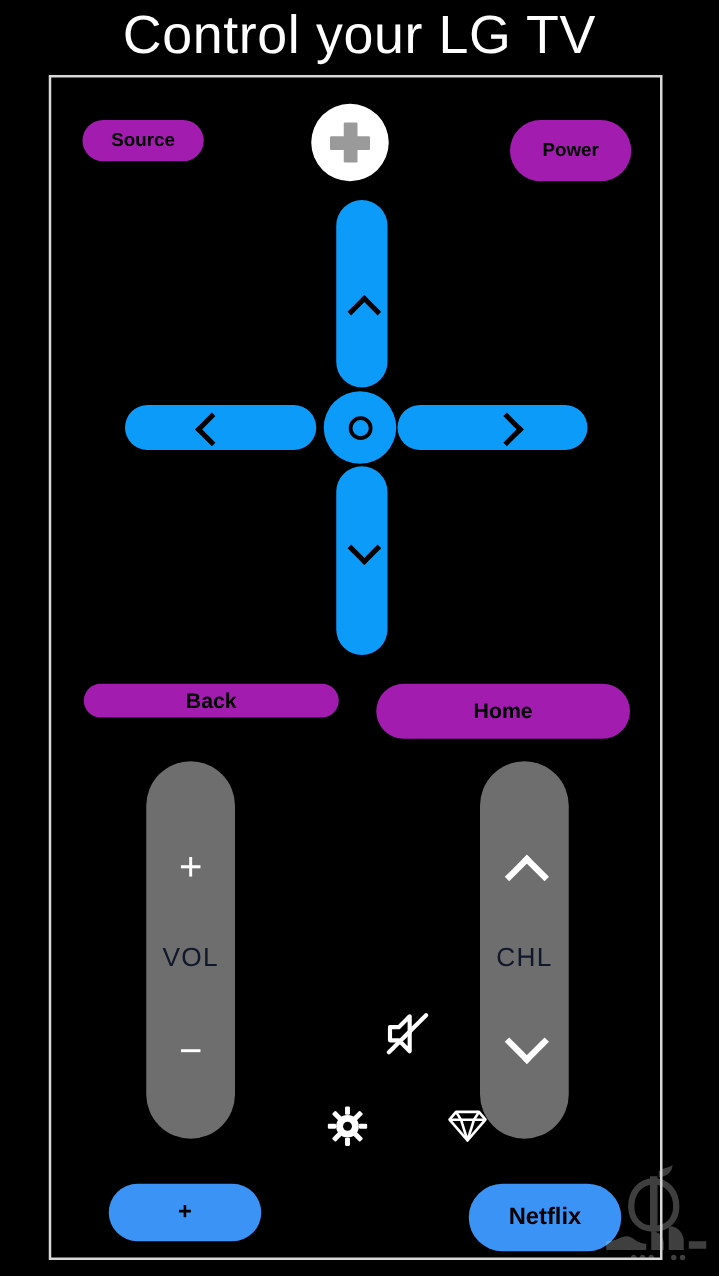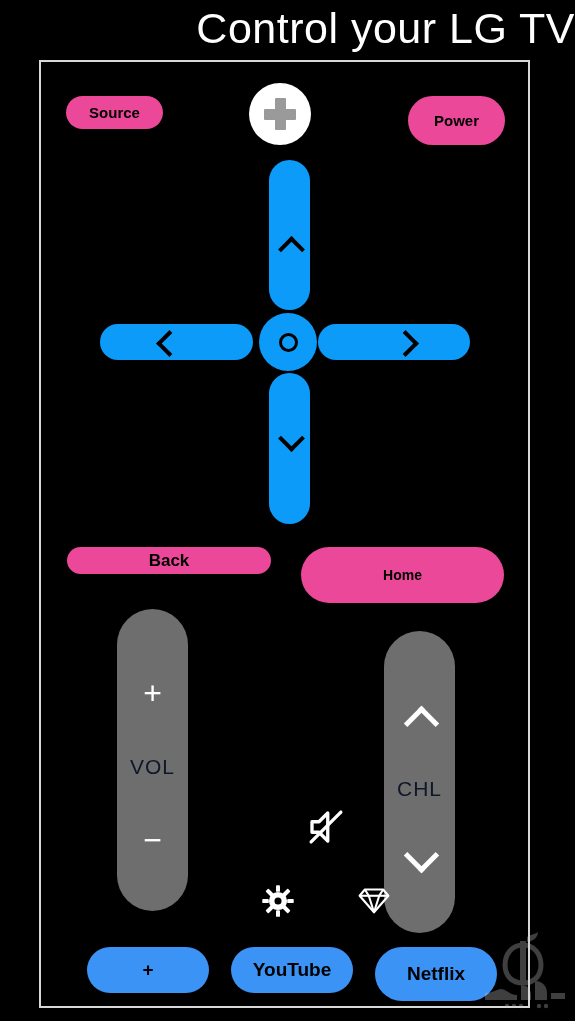--- a/index.html
+++ b/index.html
@@ -15,21 +15,21 @@
     font-family: "Liberation Sans", sans-serif;
     -webkit-font-smoothing: antialiased;
   }
 
   
   .app-title {
     position: absolute;
     left: 0;
     top: 2px;
     width: 575px;
-    text-align: right;
+    text-align: center;
     color: #ffffff;
     font-size: 43px;
     font-weight: 400;
     letter-spacing: 0.5px;
     line-height: 52px;
     white-space: nowrap;
   }
 
   
   .remote-frame {
@@ -39,21 +39,21 @@
     width: 491px;
     height: 948px;
     border: 2px solid #d8d8d8;
     box-sizing: border-box;
     background: #000000;
   }
 
   
   .pill {
     position: absolute;
-    background: #ec4899;
+    background: #a21caf;
     border-radius: 999px;
     color: #000000;
     font-size: 16px;
     font-weight: bold;
     display: flex;
     align-items: center;
     justify-content: center;
     box-sizing: border-box;
     user-select: none;
   }
@@ -163,33 +163,33 @@
     transform: rotate(45deg);
   }
   .chev.right {
     left: 78px; top: 10px;
     border-top-width: 4px; border-right-width: 4px;
     transform: rotate(45deg);
   }
 
   
   .btn-back { left: 26px;  top: 485px; width: 204px; height: 27px; font-size: 17px; }
-  .btn-home { left: 260px; top: 485px; width: 203px; height: 56px; font-size: 14px; }
+  .btn-home { left: 260px; top: 485px; width: 203px; height: 44px; font-size: 17px; }
 
   
   .rocker {
     position: absolute;
     width: 71px;
     height: 302px;
     background: #6e6e6e;
     border-radius: 36px;
     box-sizing: border-box;
   }
   .rocker-vol { left: 76px;  top: 547px; }
-  .rocker-chl { left: 343px; top: 569px; padding-left: 19px; }
+  .rocker-chl { left: 343px; top: 547px; padding-left: 19px; }
 
   .rocker .sym-top,
   .rocker .sym-bot,
   .rocker .sym-mid {
     position: absolute;
     left: 0;
     width: 71px;
     text-align: center;
     color: #ffffff;
     user-select: none;
@@ -330,21 +330,20 @@
       <g fill="none" stroke="#ffffff" stroke-width="1.6" stroke-linejoin="round">
         <path d="M2 7 L6 2.2 L20 2.2 L24 7 L13 19.6 Z"></path>
         <path d="M2 7 L24 7"></path>
         <path d="M6 2.2 L9 7 L13 19.6 L17 7 L20 2.2"></path>
       </g>
     </svg>
   </div>
 
   <div class="pill soft btn-plus">+</div>
 
-  <div class="pill soft btn-youtube">YouTube</div>
 
   <div class="pill soft btn-netflix">Netflix</div>
 
 </div>
 
 <div class="watermark">
   <svg width="92" height="82" viewBox="0 0 92 82" aria-hidden="true">
     <g fill="none" stroke="#cfcfcf" stroke-width="5">
       <path d="M46 14 C35 14 28 23 28 34 C28 45 35 52 46 52 C57 52 64 45 64 34
                C64 23 57 14 46 14 Z"></path>

